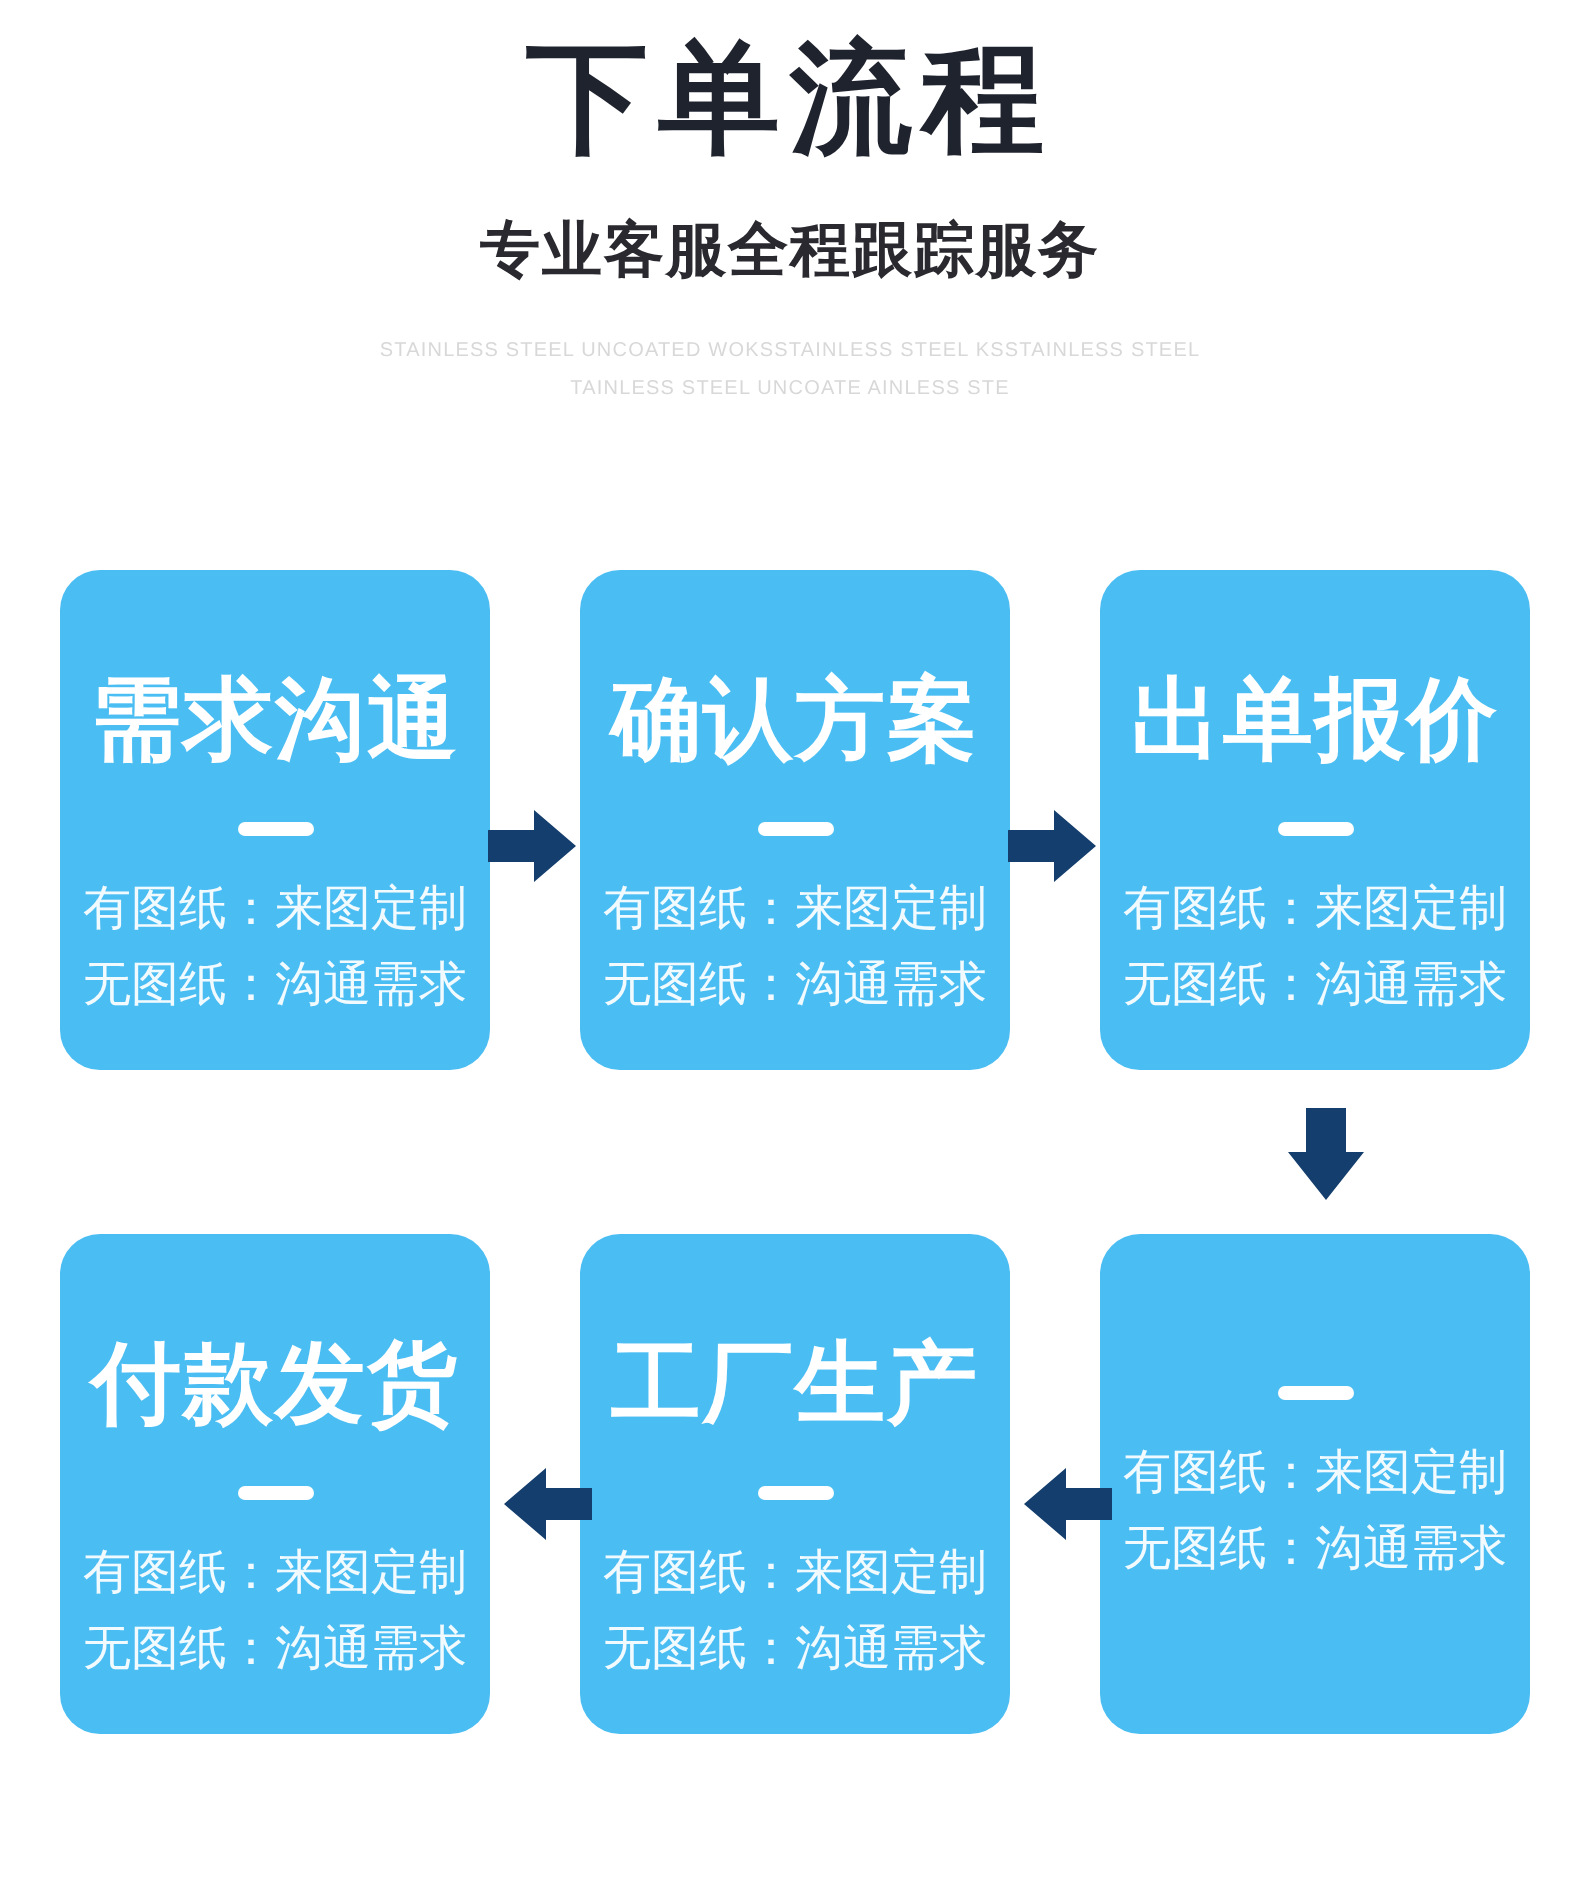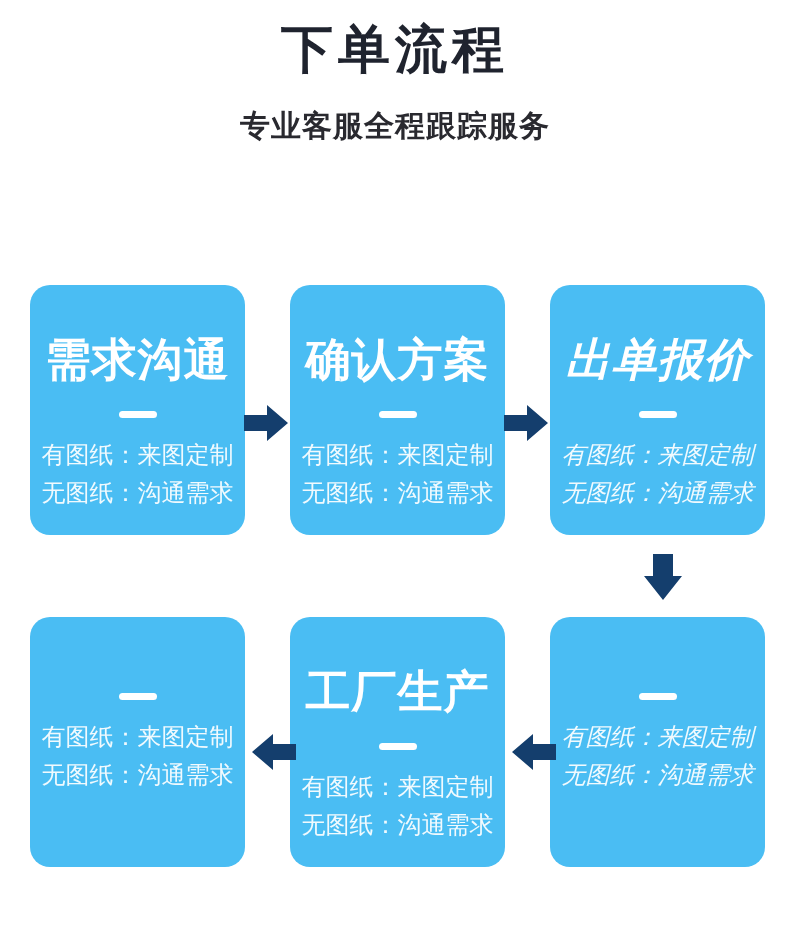--- a/index.html
+++ b/index.html
@@ -19,21 +19,21 @@
   .page{
     position:relative;
     width:790px;height:948px;
     background:var(--page-bg);
     overflow:hidden;
     margin:0 auto;
   }
   .title{
     position:absolute;top:10px;left:0;width:100%;
     text-align:center;
-    font-size:52px;line-height:78px;
+    font-size:61px;line-height:78px;
     font-weight:900;
     letter-spacing:5px;
     color:var(--title-ink);
   }
   .subtitle{
     position:absolute;top:106px;left:0;width:100%;
     text-align:center;
     font-size:30px;line-height:40px;
     font-weight:700;
     letter-spacing:1px;
@@ -71,40 +71,44 @@
     color:rgba(255,255,255,0.92);
     white-space:nowrap;
   }
   .card-line.first{margin-top:22px;}
   .card-line.second{margin-top:8px;}
 
   .r1{top:285px;}
   .r2{top:617px;}
   .c1{left:30px;}
   .c2{left:290px;align-items:center;}
-  .c3{left:550px;font-style:italic;}
+  .c3{left:550px;}
 
   .arrow{position:absolute;line-height:0;}
   .arrow svg{display:block;}
   .arrow polygon{fill:var(--arrow-navy);}
   .ar1{left:244px;top:403px;}
   .ar2{left:504px;top:403px;}
   .adown{left:644px;top:554px;}
   .al1{left:512px;top:732px;}
   .al2{left:252px;top:732px;}
 </style>
 </head>
 <body>
 
 <div class="page">
 
   <h1 class="title">下单流程</h1>
 
   <div class="subtitle">专业客服全程跟踪服务</div>
 
+  <div class="watermark">
+    <div>STAINLESS STEEL UNCOATED WOKSSTAINLESS STEEL KSSTAINLESS STEEL</div>
+    <div>TAINLESS STEEL UNCOATE AINLESS STE</div>
+  </div>
 
   <div class="card r1 c1">
     <div class="card-title">需求沟通</div>
     <div class="dash"></div>
     <div class="card-line first">有图纸：来图定制</div>
     <div class="card-line second">无图纸：沟通需求</div>
   </div>
 
   <div class="card r1 c2">
     <div class="card-title">确认方案</div>
@@ -114,20 +118,21 @@
   </div>
 
   <div class="card r1 c3">
     <div class="card-title">出单报价</div>
     <div class="dash"></div>
     <div class="card-line first">有图纸：来图定制</div>
     <div class="card-line second">无图纸：沟通需求</div>
   </div>
 
   <div class="card r2 c1">
+    <div class="card-title">付款发货</div>
     <div class="dash"></div>
     <div class="card-line first">有图纸：来图定制</div>
     <div class="card-line second">无图纸：沟通需求</div>
   </div>
 
   <div class="card r2 c2">
     <div class="card-title">工厂生产</div>
     <div class="dash"></div>
     <div class="card-line first">有图纸：来图定制</div>
     <div class="card-line second">无图纸：沟通需求</div>

